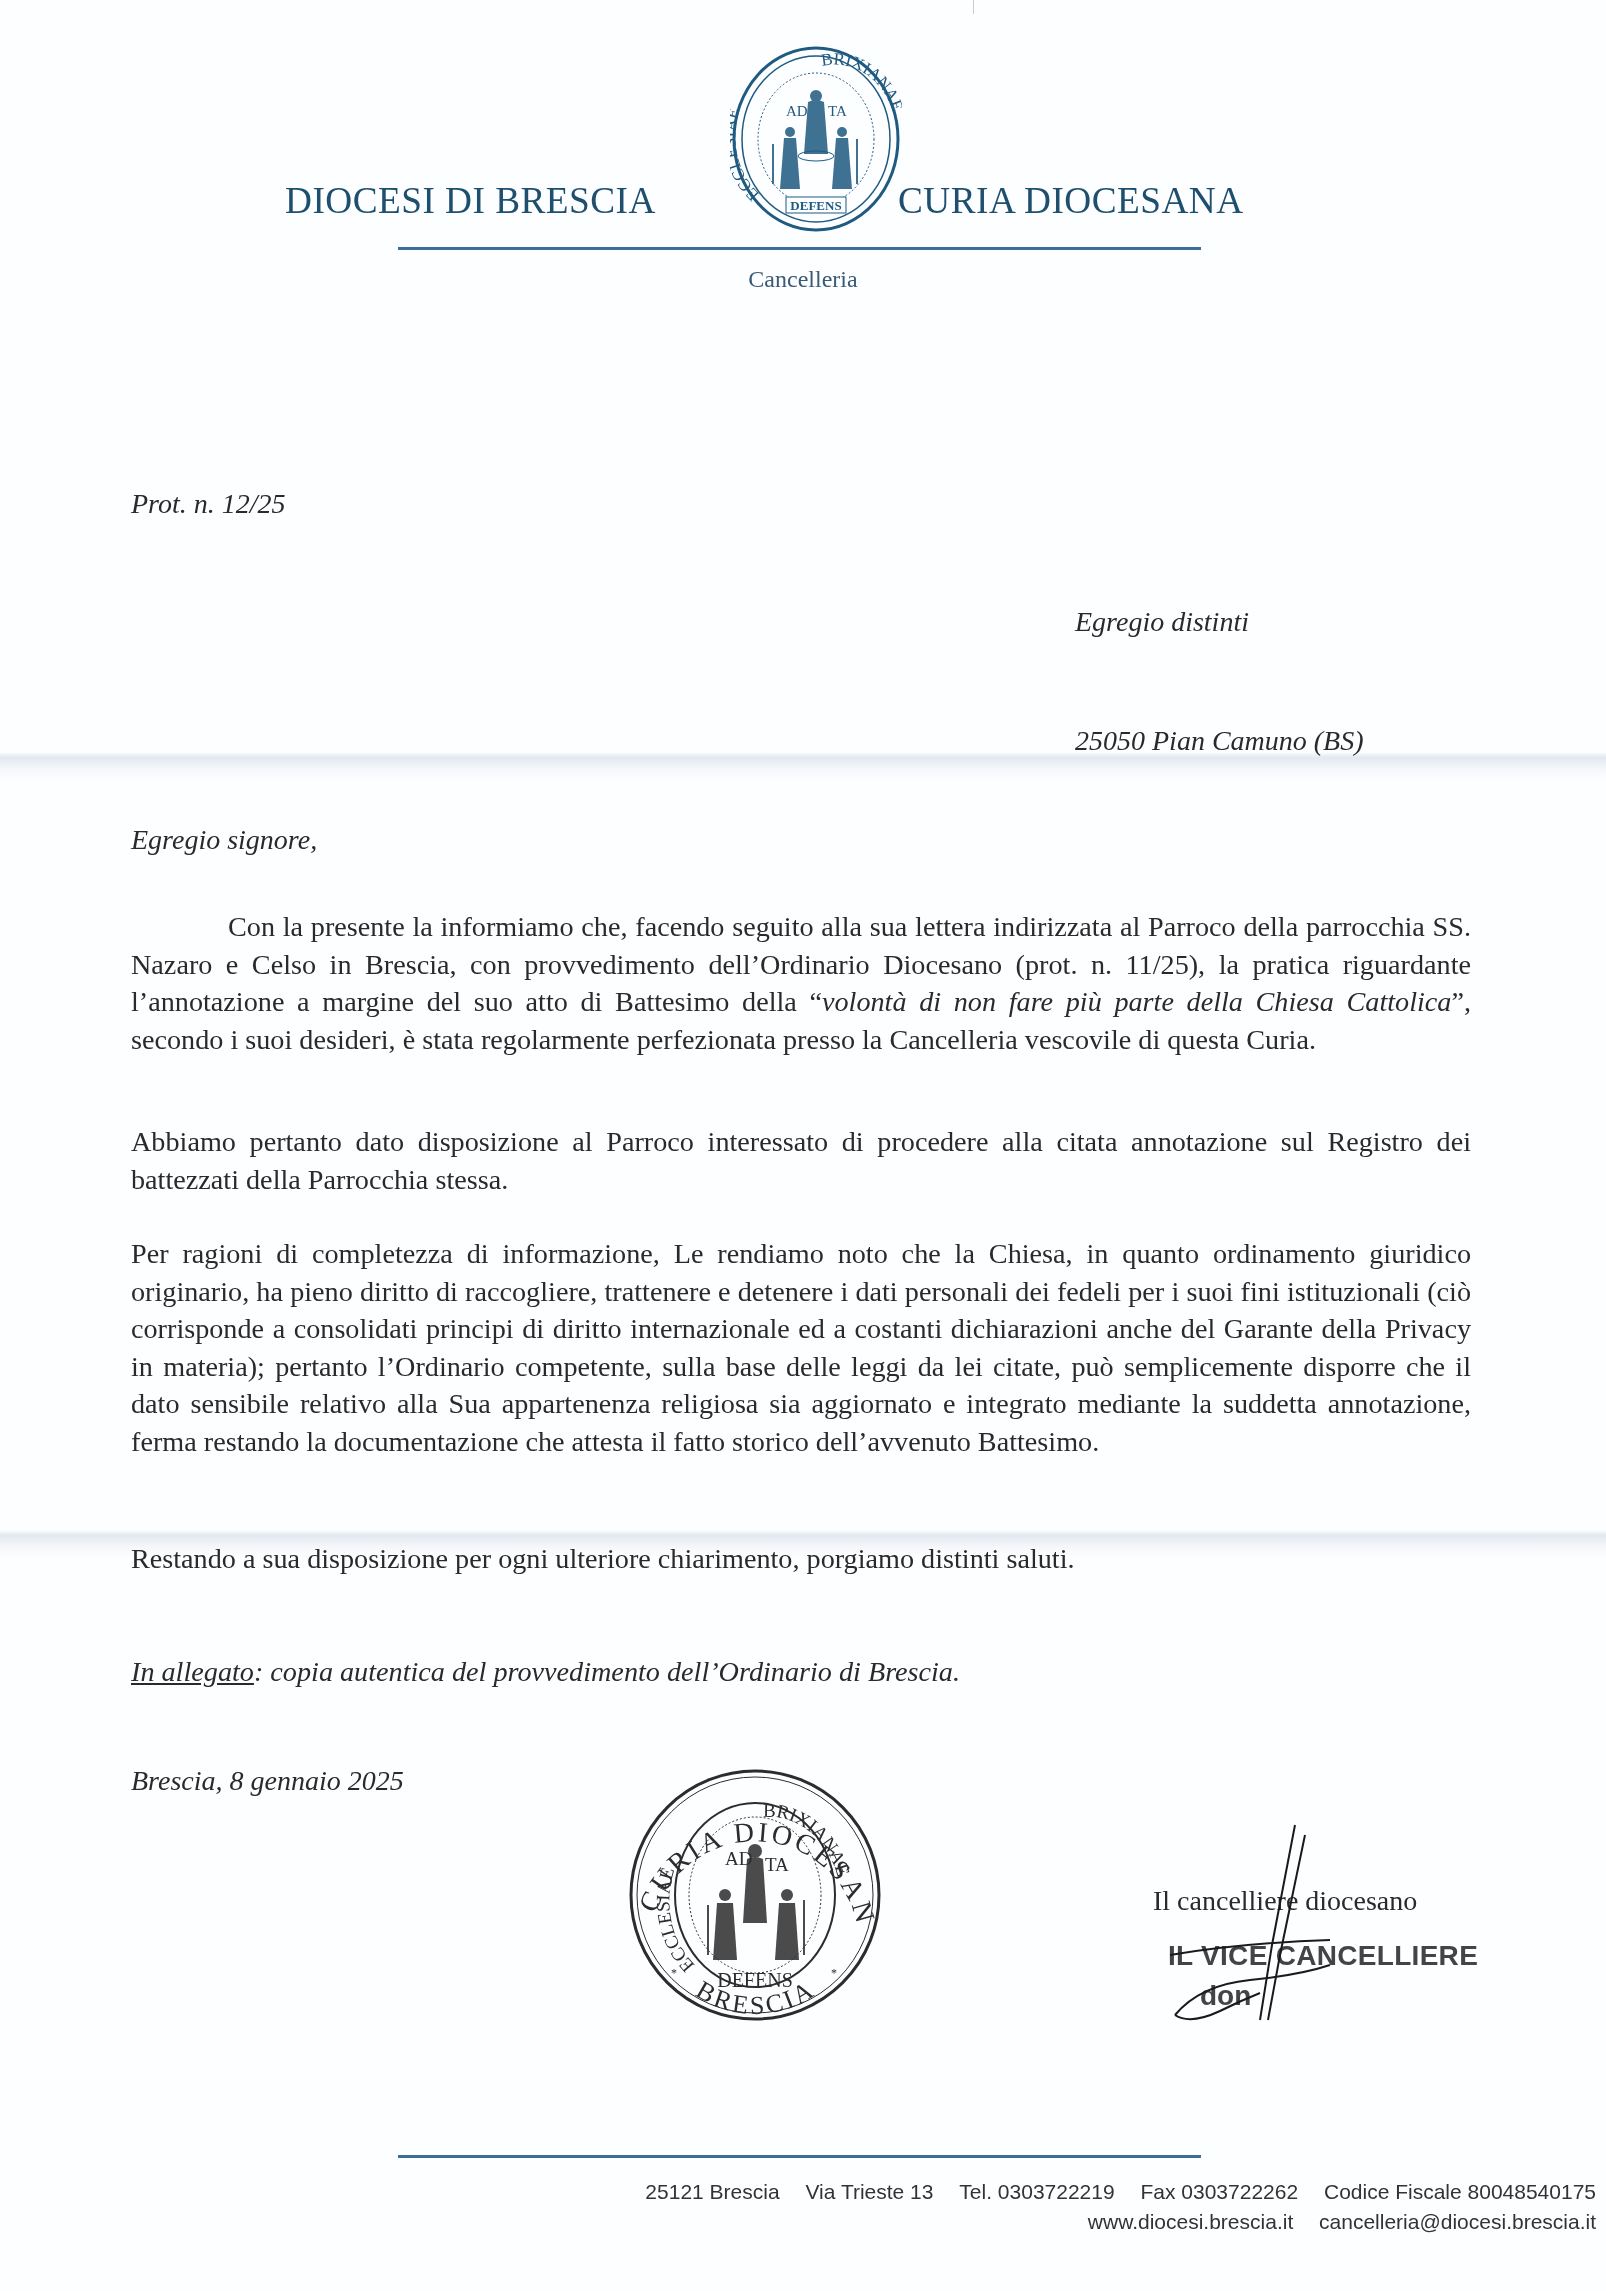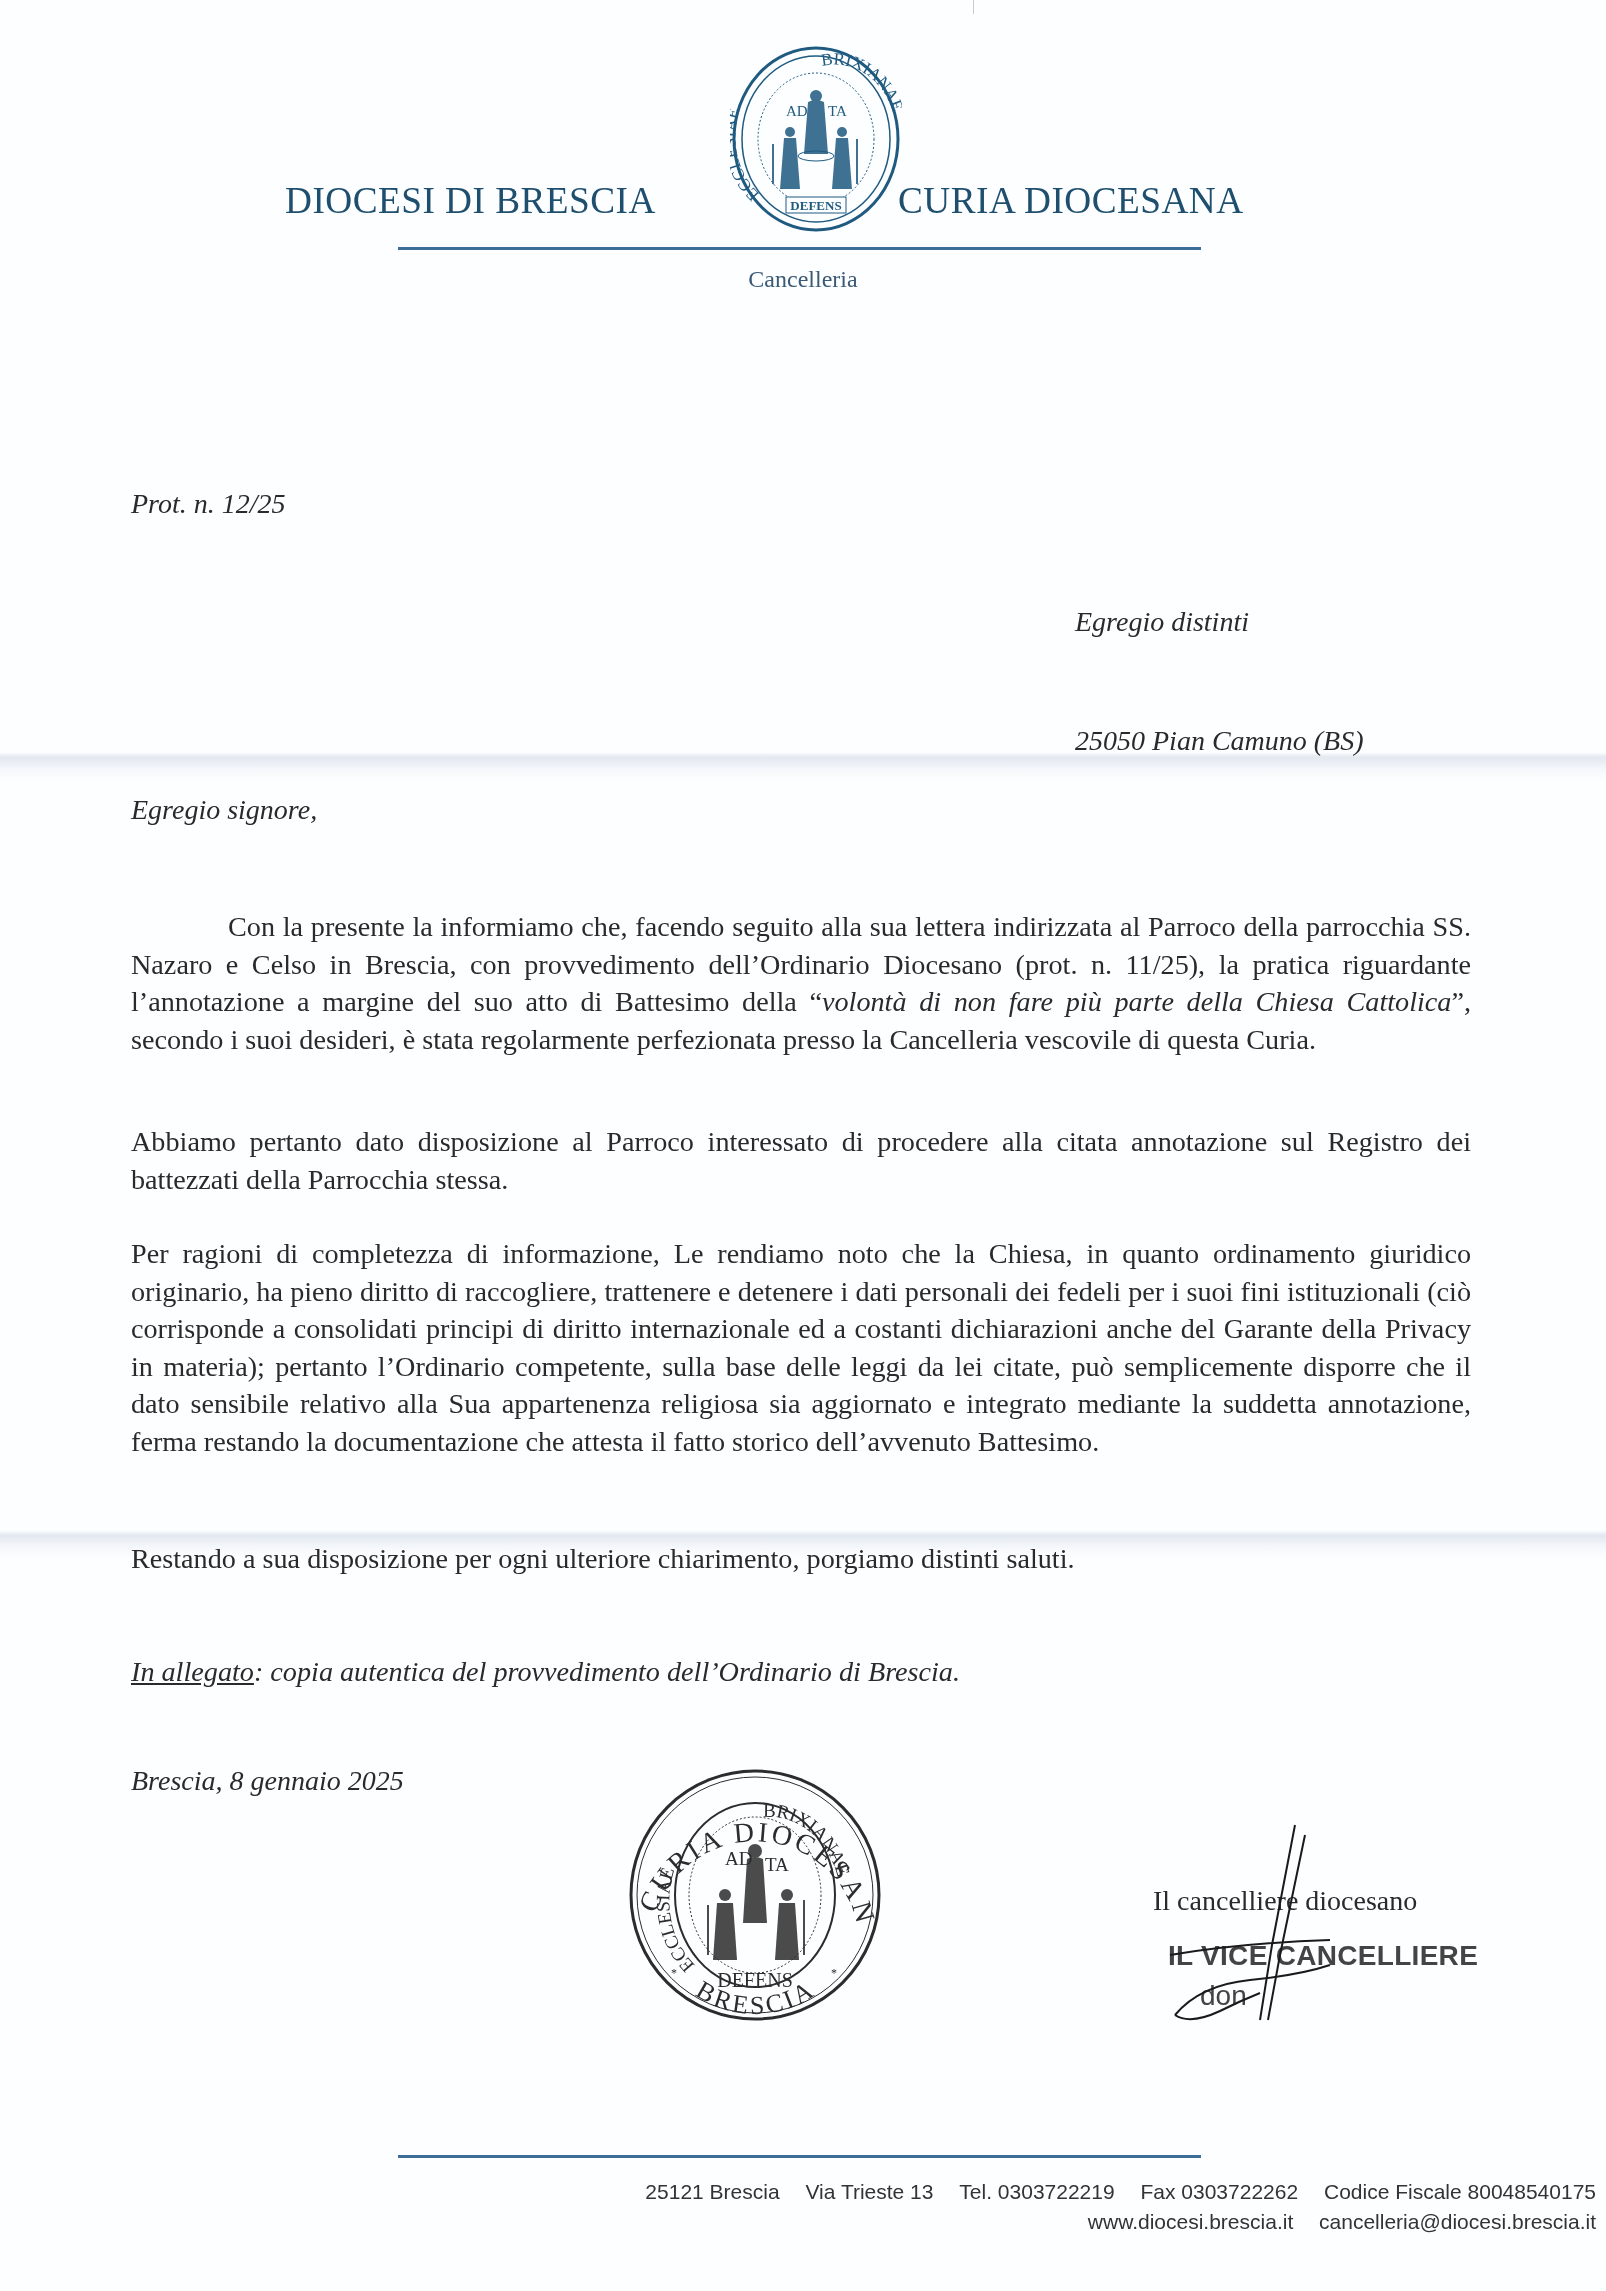--- a/index.html
+++ b/index.html
@@ -39,21 +39,21 @@
     font-size: 28.2px; line-height: 37.5px; text-align: justify;
     color: #2a2a2a;
   }
   .para .indent { display:inline-block; width: 97px; }
   .it { font-style: italic; }
   .u { text-decoration: underline; }
 
   .stamp { position: absolute; left: 625px; top: 1755px; width: 260px; height: 280px; }
   .sig-lbl { position: absolute; left: 1153px; top: 1885px; font-size: 28px; color: #2a2a2a; }
   .sig-title { position: absolute; left: 1168px; top: 1940px; font-family: "Liberation Sans", sans-serif; font-weight: bold; font-size: 28px; color: #444; letter-spacing: 0.3px; }
-  .sig-don { position: absolute; left: 1200px; top: 1980px; font-family: "Liberation Sans", sans-serif; font-weight: normal; font-size: 28px; color: #444; }
+  .sig-don { position: absolute; left: 1200px; top: 1980px; font-family: "Liberation Sans", sans-serif; font-weight: bold; font-size: 28px; color: #444; }
   .redact { position: absolute; left: 1258px; top: 1975px; width: 260px; height: 48px; background: #fdfeff; }
   .signature { position: absolute; left: 1160px; top: 1815px; width: 200px; height: 220px; }
 
   .ft-rule { position: absolute; left: 398px; top: 2155px; width: 803px; height: 3px; background: #3d6e97; }
   .ft-line {
     position: absolute; left: 0; width: 1606px; text-align: right;
     font-family: "Liberation Sans", "DejaVu Sans", sans-serif;
     font-size: 21px; color: #333;
   }
   .ft1 { top: 2180px; }
@@ -97,21 +97,21 @@
   <text x="86" y="166" text-anchor="middle" font-family="Liberation Serif, serif" font-size="13" font-weight="bold" fill="#1f5a80">DEFENS</text>
 </svg>
 <div class="lh-right">CURIA DIOCESANA</div>
 <div class="lh-rule"></div>
 <div class="lh-sub">Cancelleria</div>
 
 <div class="t" style="left:131px; top:490px;">Prot. n. 12/25</div>
 <div class="t" style="left:1075px; top:608px;">Egregio distinti</div>
 <div class="t" style="left:1075px; top:727px;">25050 Pian Camuno (BS)</div>
 
-<div class="t" style="left:131px; top:796px;">Egregio signore,</div>
+<div class="t" style="left:131px; top:826px;">Egregio signore,</div>
 
 <div class="para" style="top:900px;margin-top:8px;">
   <span class="indent"></span><span>Con la presente la informiamo che, facendo seguito alla sua lettera indirizzata al Parroco della parrocchia SS. Nazaro e Celso in Brescia, con provvedimento dell’Ordinario Diocesano (prot. n. 11/25), la pratica riguardante l’annotazione a margine del suo atto di Battesimo della “</span><span class="it">volontà di non fare più parte della Chiesa Cattolica</span><span>”, secondo i suoi desideri, è stata regolarmente perfezionata presso la Cancelleria vescovile di questa Curia.</span>
 </div>
 
 <div class="para" style="top:1123px;">Abbiamo pertanto dato disposizione al Parroco interessato di procedere alla citata annotazione sul Registro dei battezzati della Parrocchia stessa.</div>
 
 <div class="para" style="top:1235px;">Per ragioni di completezza di informazione, Le rendiamo noto che la Chiesa, in quanto ordinamento giuridico originario, ha pieno diritto di raccogliere, trattenere e detenere i dati personali dei fedeli per i suoi fini istituzionali (ciò corrisponde a consolidati principi di diritto internazionale ed a costanti dichiarazioni anche del Garante della Privacy in materia); pertanto l’Ordinario competente, sulla base delle leggi da lei citate, può semplicemente disporre che il dato sensibile relativo alla Sua appartenenza religiosa sia aggiornato e integrato mediante la suddetta annotazione, ferma restando la documentazione che attesta il fatto storico dell’avvenuto Battesimo.</div>
 
 <div class="para" style="top:1540px;">Restando a sua disposizione per ogni ulteriore chiarimento, porgiamo distinti saluti.</div>

